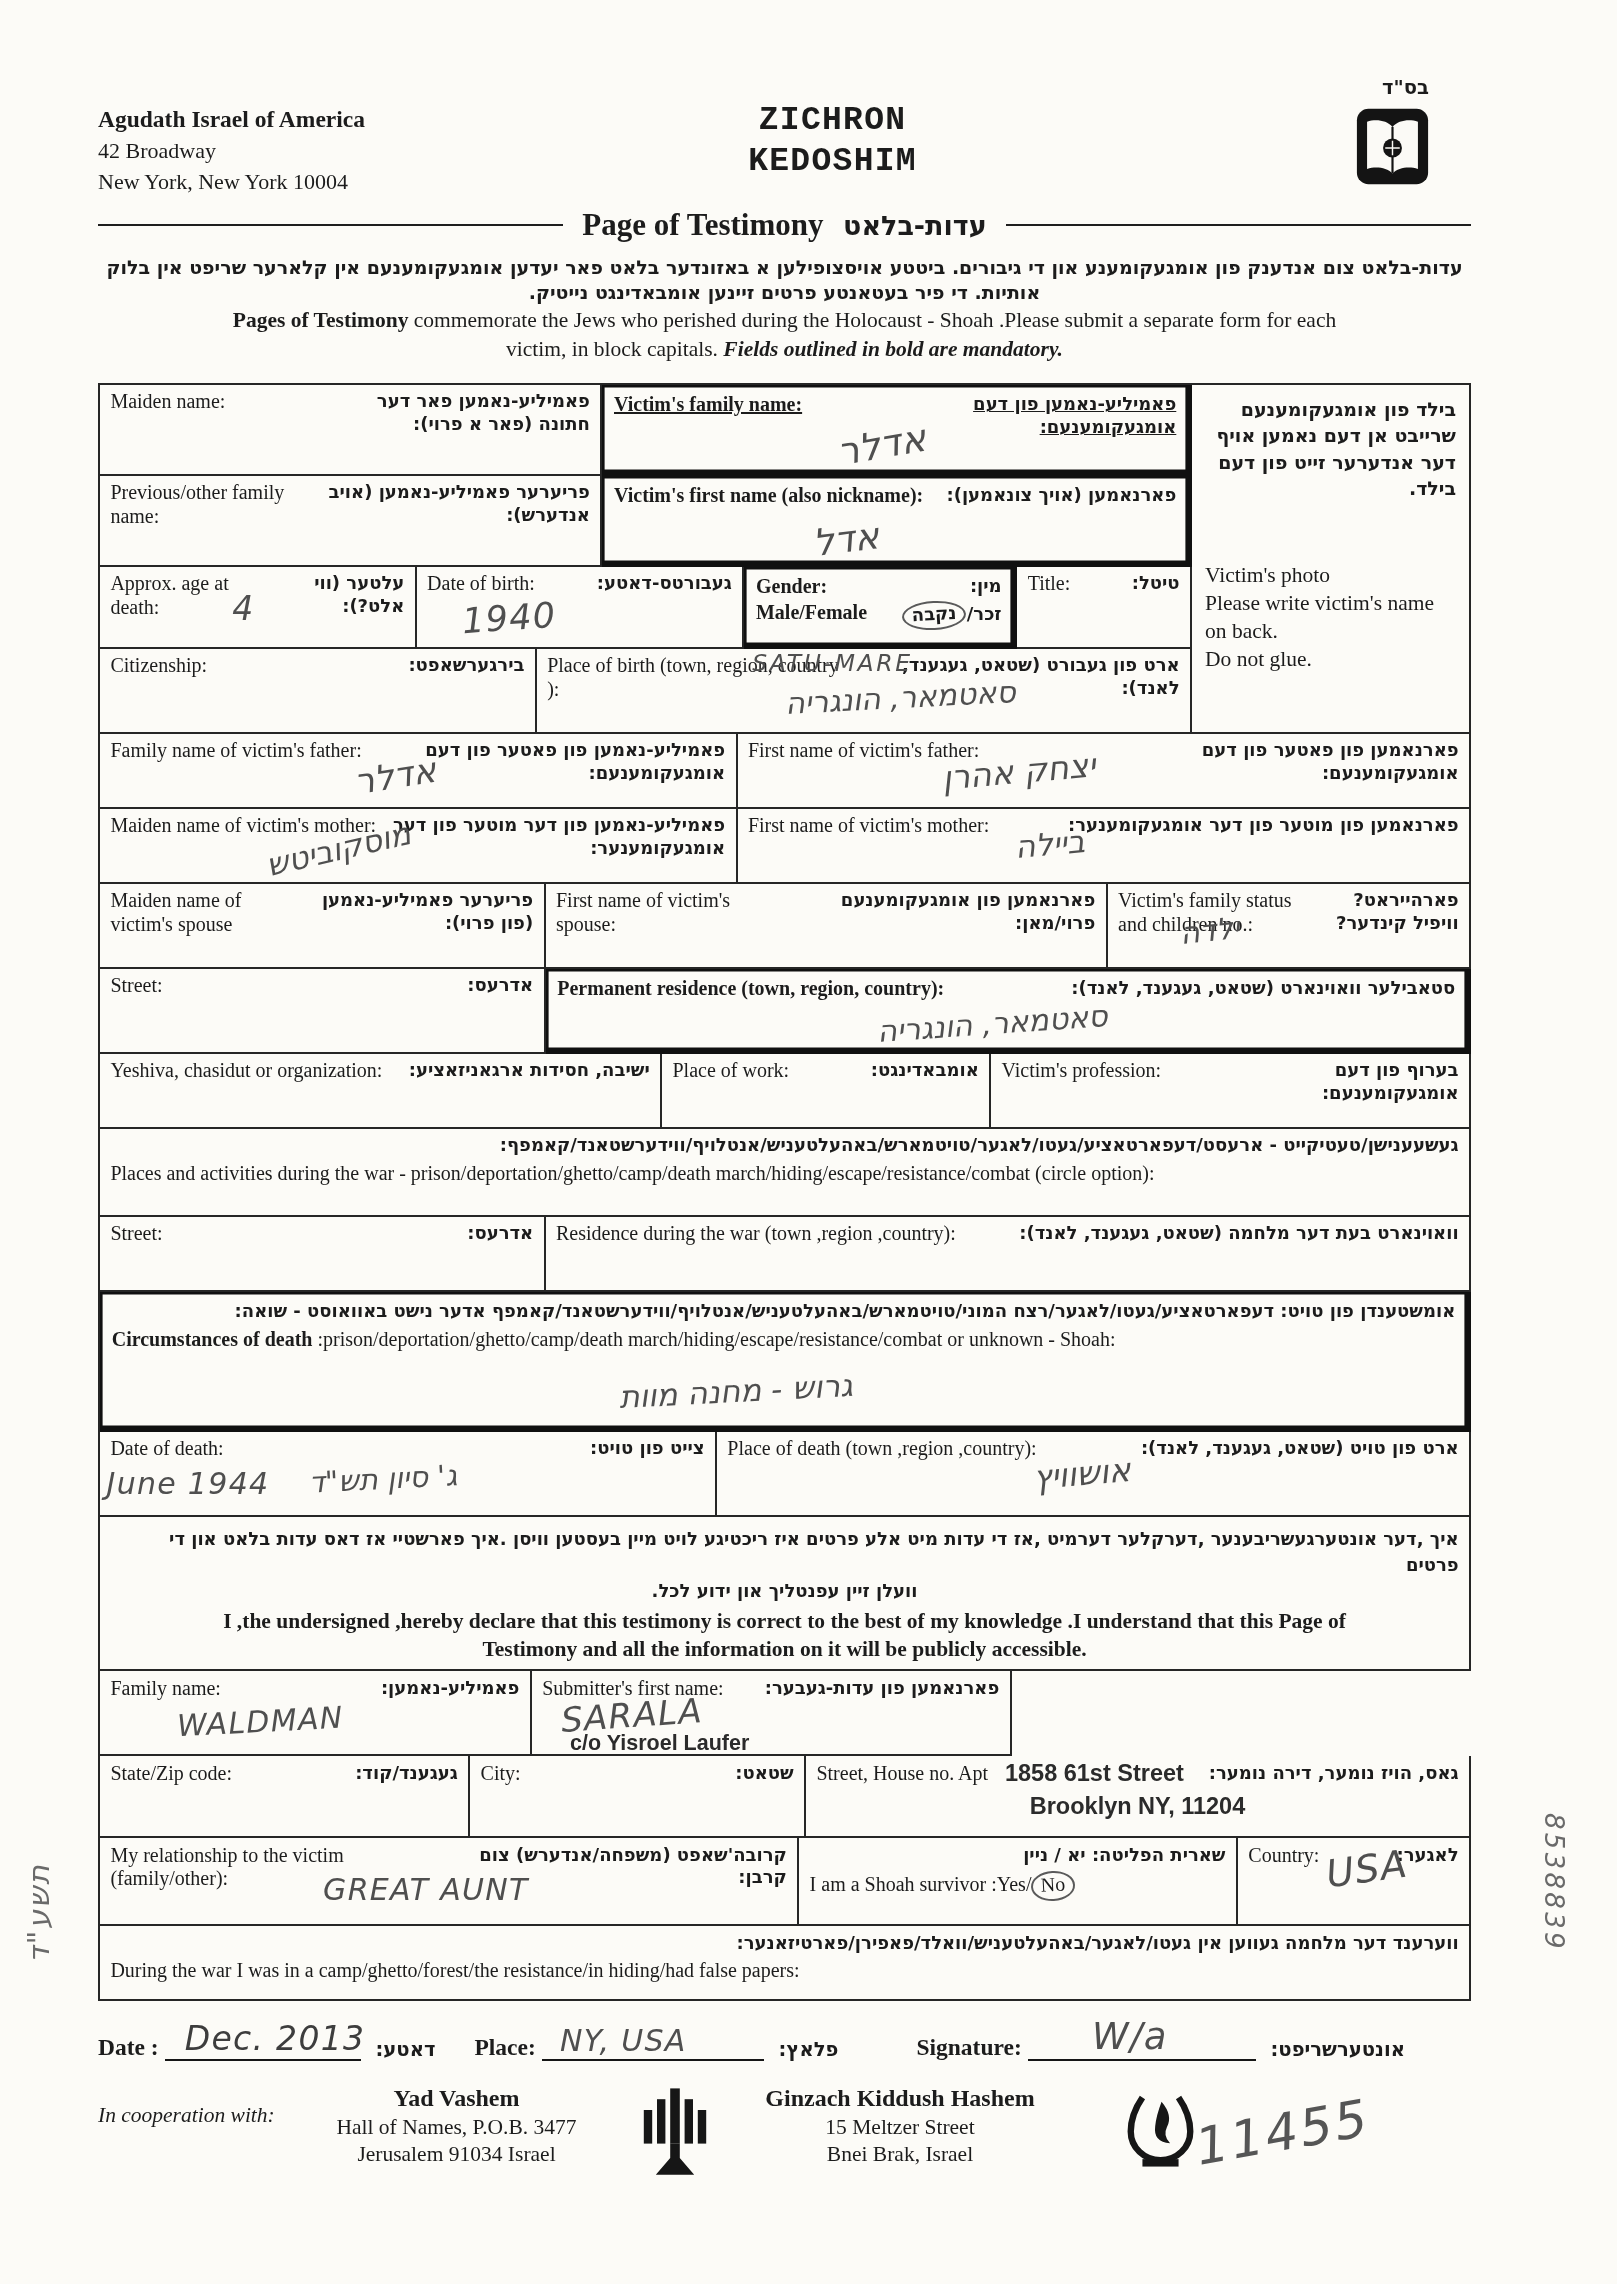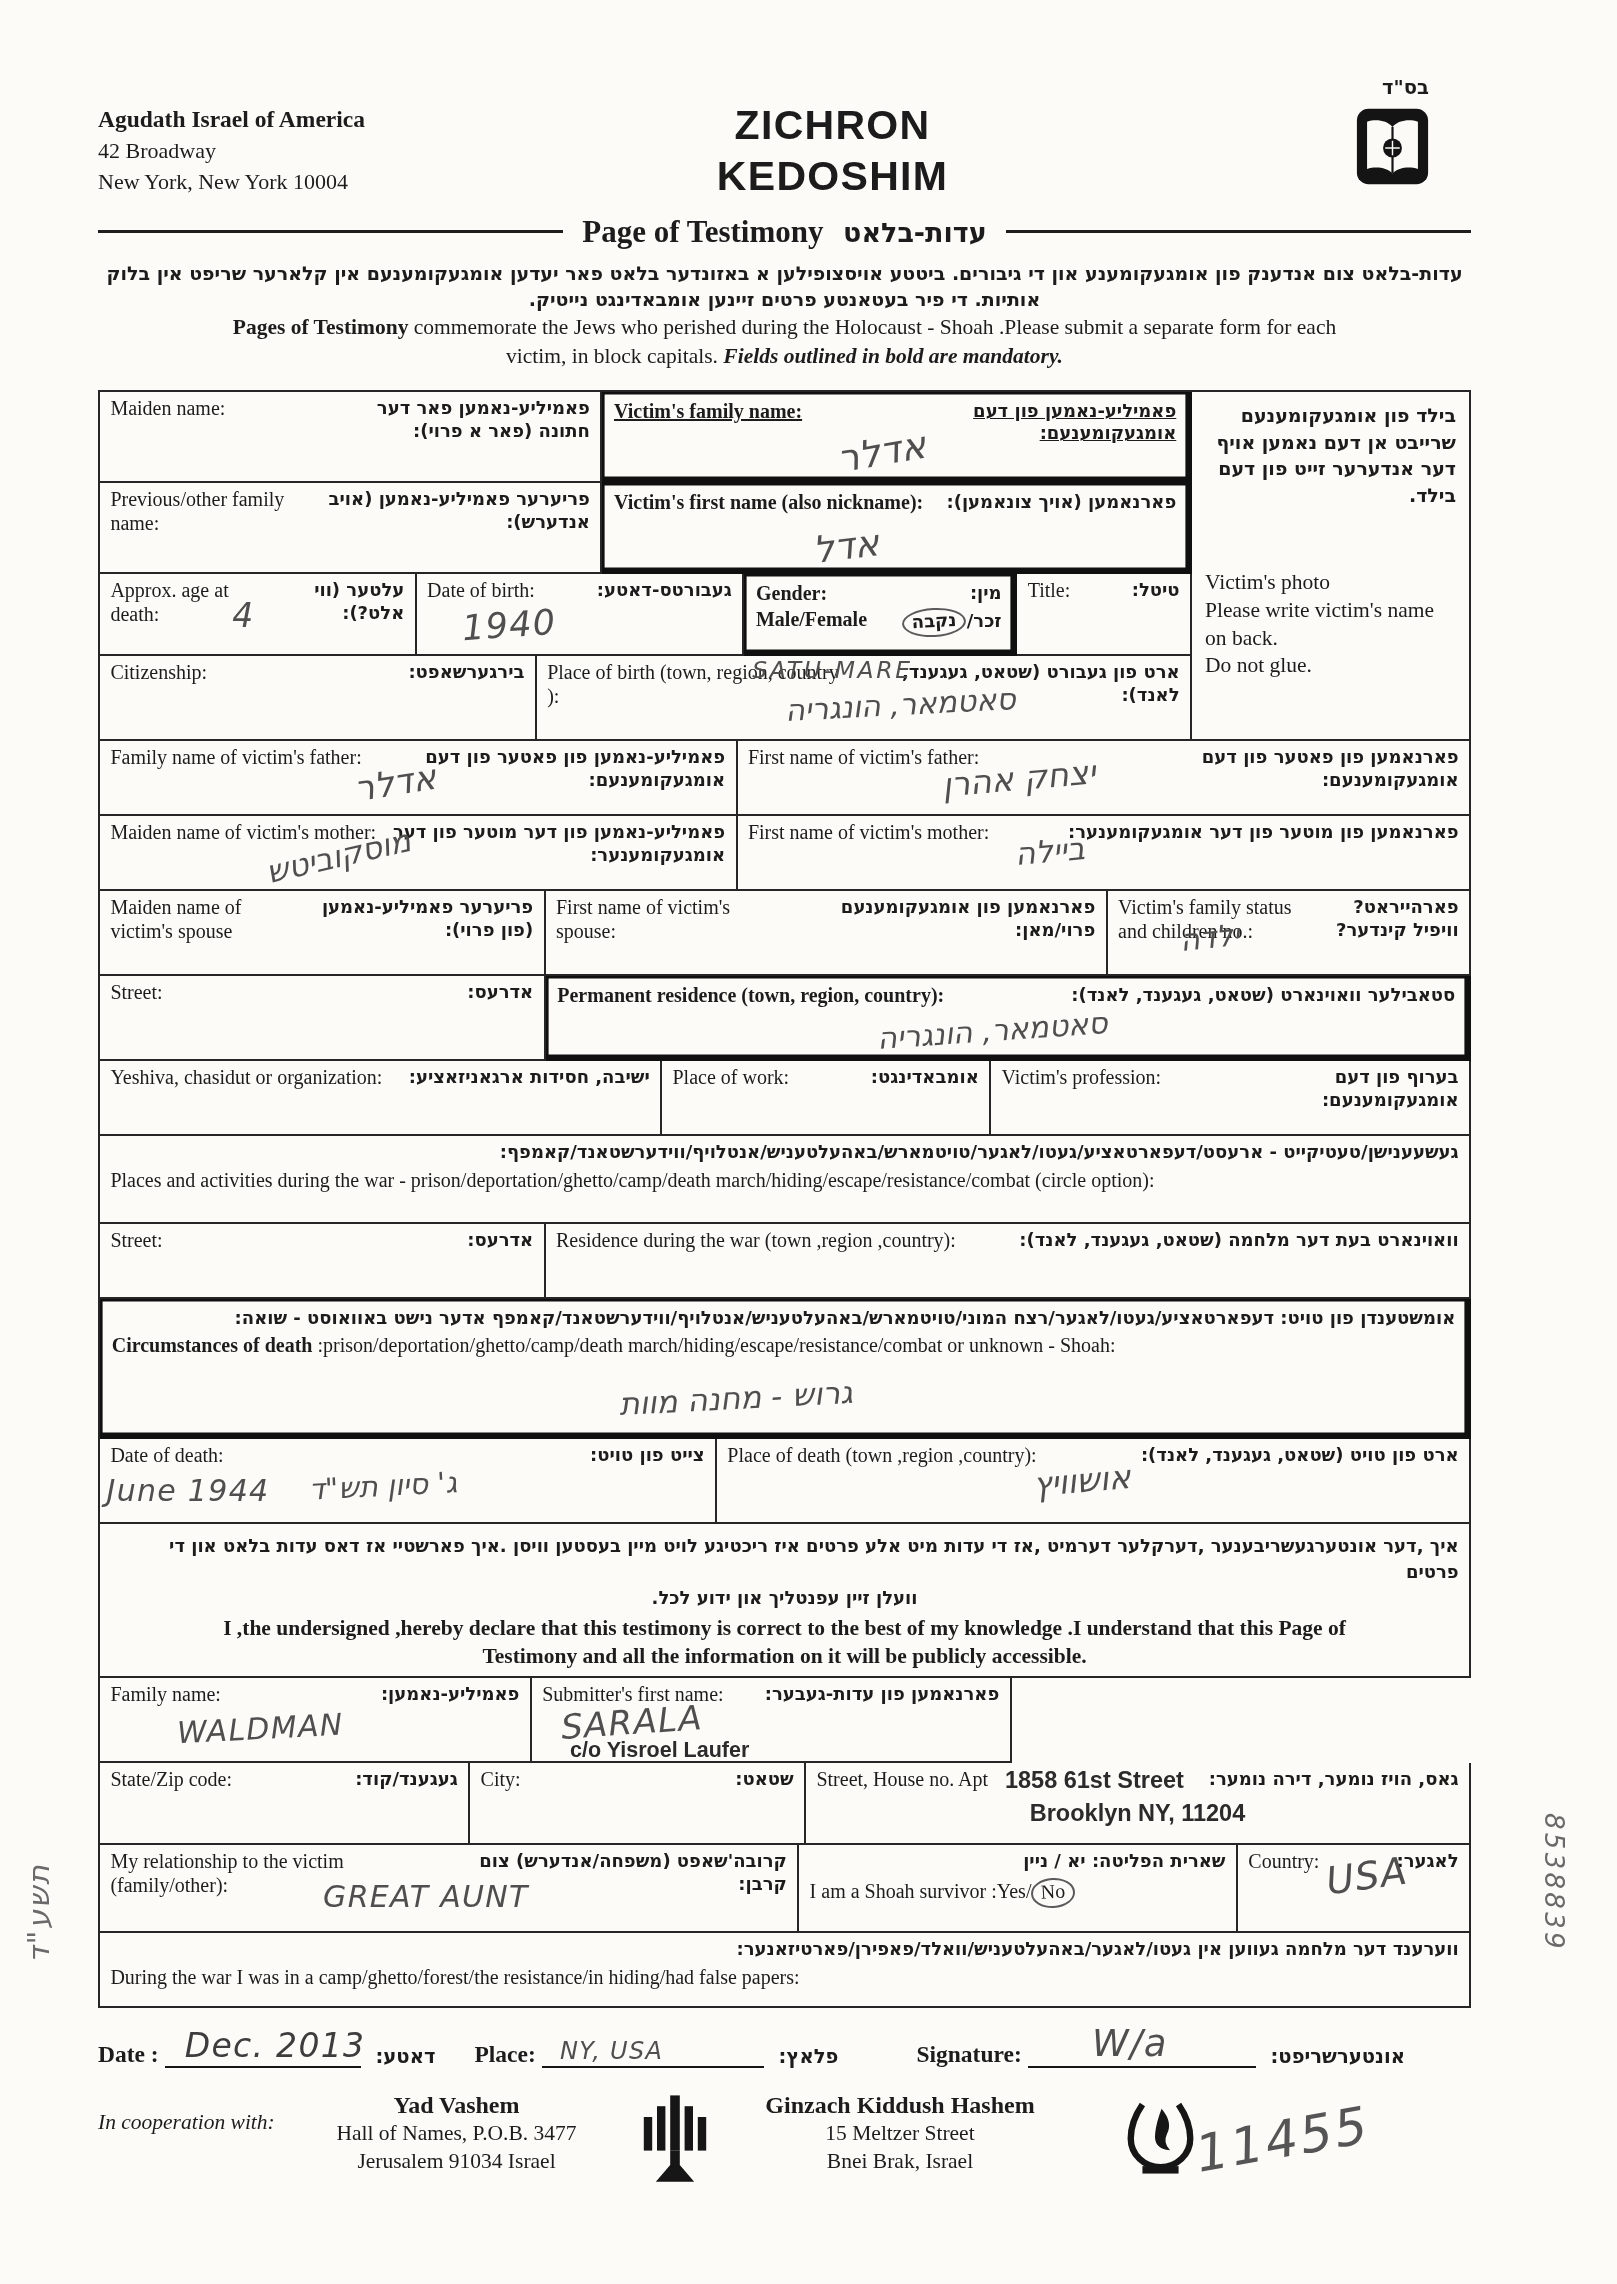--- a/index.html
+++ b/index.html
@@ -8,21 +8,21 @@
   .sheet { position:relative; width:1618px; height:2284px; background:#fcfbf7;
            font-family:"Liberation Serif","DejaVu Serif",serif; color:#1c1c1c; overflow:hidden; }
   .content { position:absolute; left:98px; top:0; width:1373px; }
 
   
   .hdr { display:flex; margin-top:76px; }
   .hdr-left { width:37%; padding-top:30px; }
   .org-name { font-size:23.5px; font-weight:bold; }
   .org-line { font-size:22px; margin-top:5.2px; }
   .hdr-center { width:33%; text-align:center; padding-top:23.5px; }
-  .main-title { font-family:Liberation Sans, sans-serif; font-size:41px; font-weight:bold; letter-spacing:1.3px; line-height:1.25; }
+  .main-title { font-family:Liberation Mono, monospace; font-size:33px; font-weight:bold; letter-spacing:1.3px; line-height:1.25; }
   .hdr-right { width:30%; display:flex; flex-direction:column; align-items:flex-end; padding-right:42px; }
   .bsd { font-family:"DejaVu Sans",sans-serif; font-size:19.6px; font-weight:bold; margin-bottom:9px; }
   .org-logo svg { width:73px; height:77px; display:block; }
 
   .titlebar { display:flex; align-items:center; gap:19.6px; margin-top:11.7px; }
   .rule { height:2.6px; background:#1e1e1e; flex:1; }
   .form-title { display:flex; align-items:baseline; gap:19.6px; white-space:nowrap; }
   .ft-en { font-size:31px; font-weight:bold; }
   .ft-he { font-family:"DejaVu Sans",sans-serif; font-size:27px; font-weight:bold; }
 
@@ -454,21 +454,21 @@
 
     <div class="sigrow">
       <span class="sig-label">Date :</span>
       <span class="sigline" style="width:196px;">
         <span class="hw lat" style="left:10%; font-size:33px; color:#3d3d3d;">Dec. 2013</span>
       </span>
       <span class="sig-he">דאטע:</span>
       <span style="width:39px;"></span>
       <span class="sig-label">Place:</span>
       <span class="sigline" style="width:222px;">
-        <span class="hw lat" style="left:8%; font-size:24px;">NY, USA</span>
+        <span class="hw lat" style="left:8%; font-size:30px;">NY, USA</span>
       </span>
       <span class="sig-he">פלאץ:</span>
       <span style="width:78px;"></span>
       <span class="sig-label">Signature:</span>
       <span class="sigline" style="width:228px;">
         <span class="hw lat" style="left:28%; font-size:37px;">W/a</span>
       </span>
       <span class="sig-he">אונטערשריפט:</span>
     </div>
 

